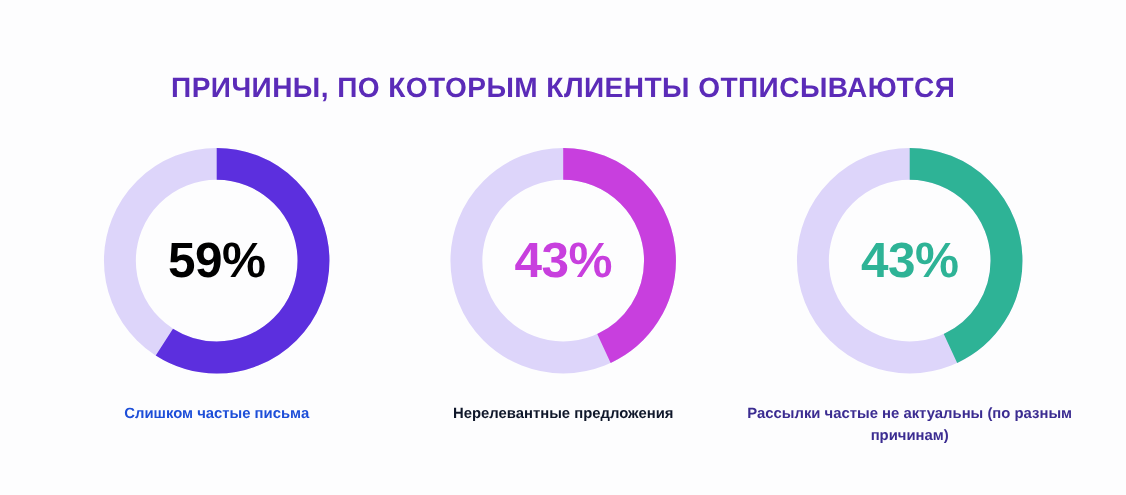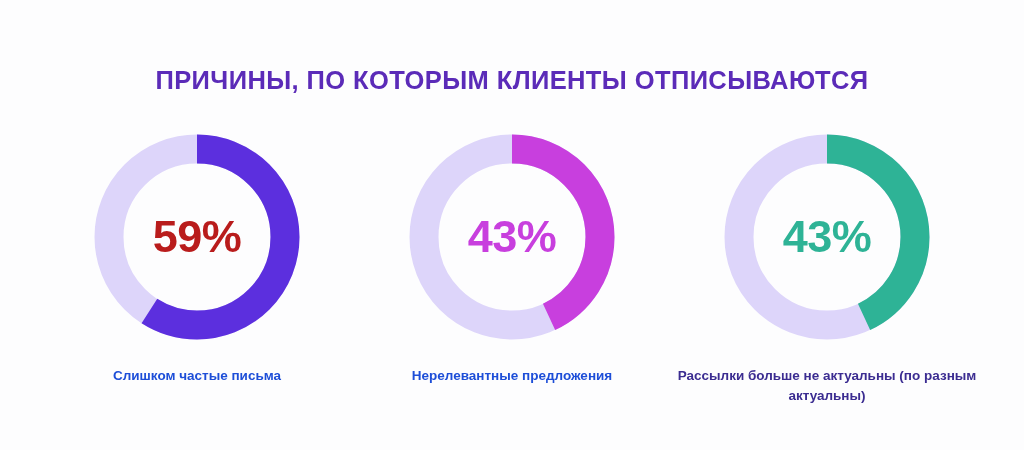--- a/index.html
+++ b/index.html
@@ -100,41 +100,41 @@
   <div class="title" style="color: rgb(91, 43, 184);">ПРИЧИНЫ, ПО КОТОРЫМ КЛИЕНТЫ ОТПИСЫВАЮТСЯ</div>
 
   <div class="charts-row">
 
     <div class="chart-block">
       <div class="donut">
         <svg viewBox="0 0 214 214">
           <circle cx="107" cy="107" r="88" fill="none" stroke="#ddd5fa" stroke-width="29"></circle>
           <circle class="donut-arc" id="arc-1" cx="107" cy="107" r="88" fill="none" stroke="#5c2fde" stroke-width="29" stroke-dasharray="326.22 226.70"></circle>
         </svg>
-        <div class="donut-value" id="val-1" style="color: #b91c1c; text-align: right;">59%</div>
+        <div class="donut-value" id="val-1" style="color: #000000; text-align: right;">59%</div>
       </div>
       <div class="chart-label" style="color: #1d4ed8;">Слишком частые письма</div>
     </div>
 
     <div class="chart-block">
       <div class="donut">
         <svg viewBox="0 0 214 214">
           <circle cx="107" cy="107" r="88" fill="none" stroke="#ddd5fa" stroke-width="29"></circle>
           <circle class="donut-arc" id="arc-2" cx="107" cy="107" r="88" fill="none" stroke="#c83fde" stroke-width="29" stroke-dasharray="237.76 315.16"></circle>
         </svg>
         <div class="donut-value" id="val-2" style="color: rgb(200, 63, 222);">43%</div>
       </div>
-      <div class="chart-label" style="color: #1d4ed8;">Нерелевантные предложения</div>
+      <div class="chart-label" style="color: #0f172a;">Нерелевантные предложения</div>
     </div>
 
     <div class="chart-block">
       <div class="donut">
         <svg viewBox="0 0 214 214">
           <circle cx="107" cy="107" r="88" fill="none" stroke="#ddd5fa" stroke-width="29"></circle>
           <circle class="donut-arc" id="arc-3" cx="107" cy="107" r="88" fill="none" stroke="#2eb396" stroke-width="29" stroke-dasharray="237.76 315.16"></circle>
         </svg>
         <div class="donut-value" id="val-3" style="color: rgb(46, 179, 150);">43%</div>
       </div>
-      <div class="chart-label" style="color: rgb(59, 44, 145);">Рассылки больше не актуальны (по разным актуальны)</div>
+      <div class="chart-label" style="color: rgb(59, 44, 145);">Рассылки частые не актуальны (по разным причинам)</div>
     </div>
 
   </div>
 </div>
 
 </body></html>

